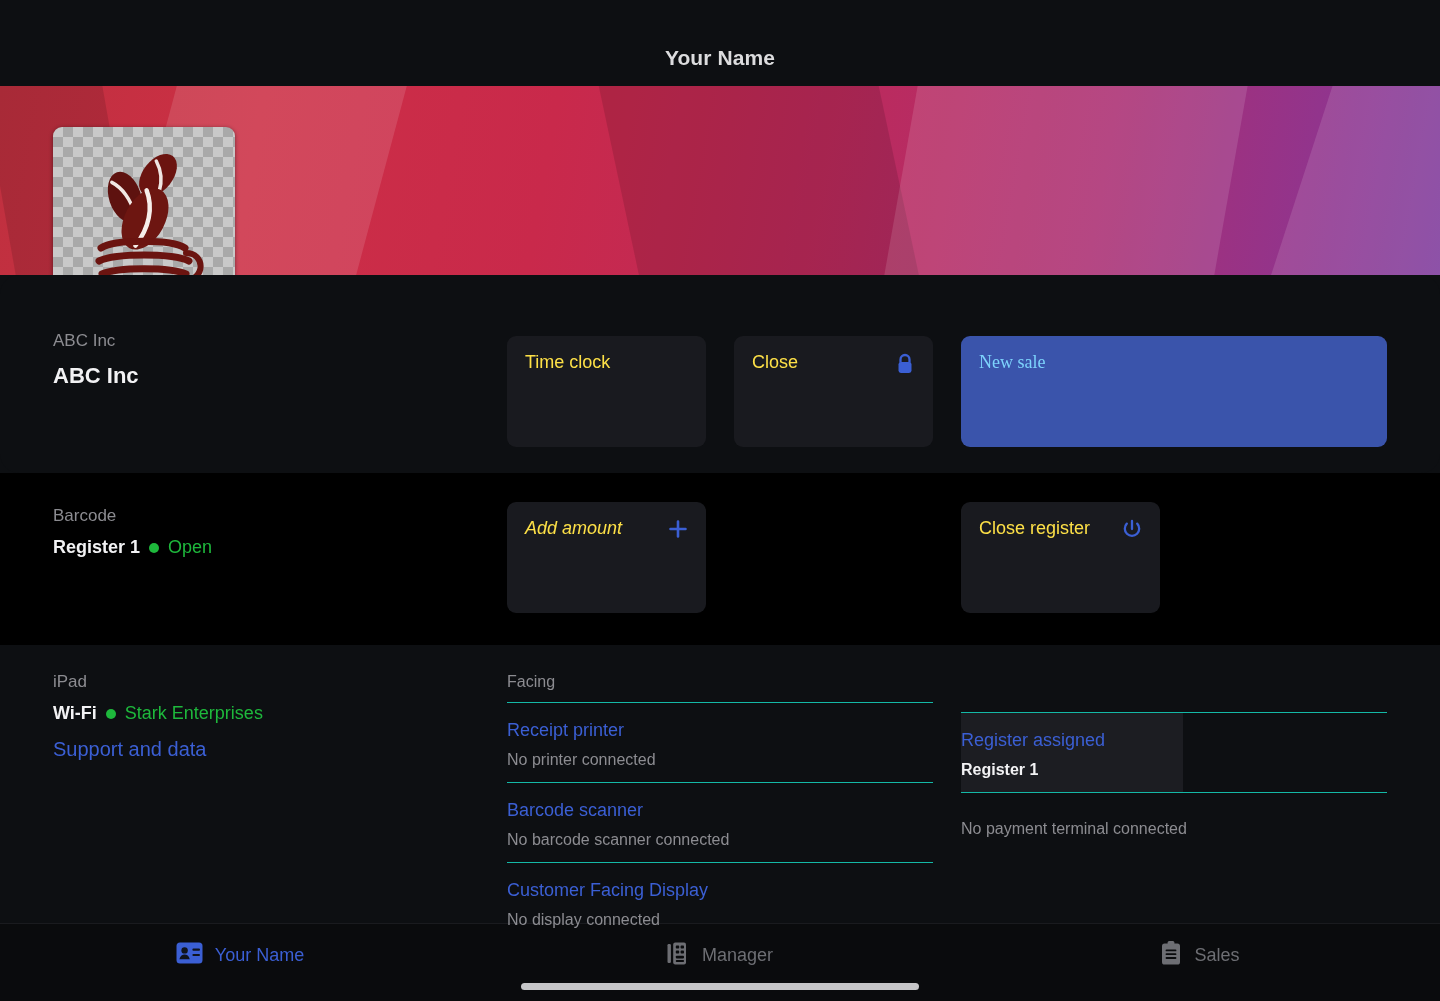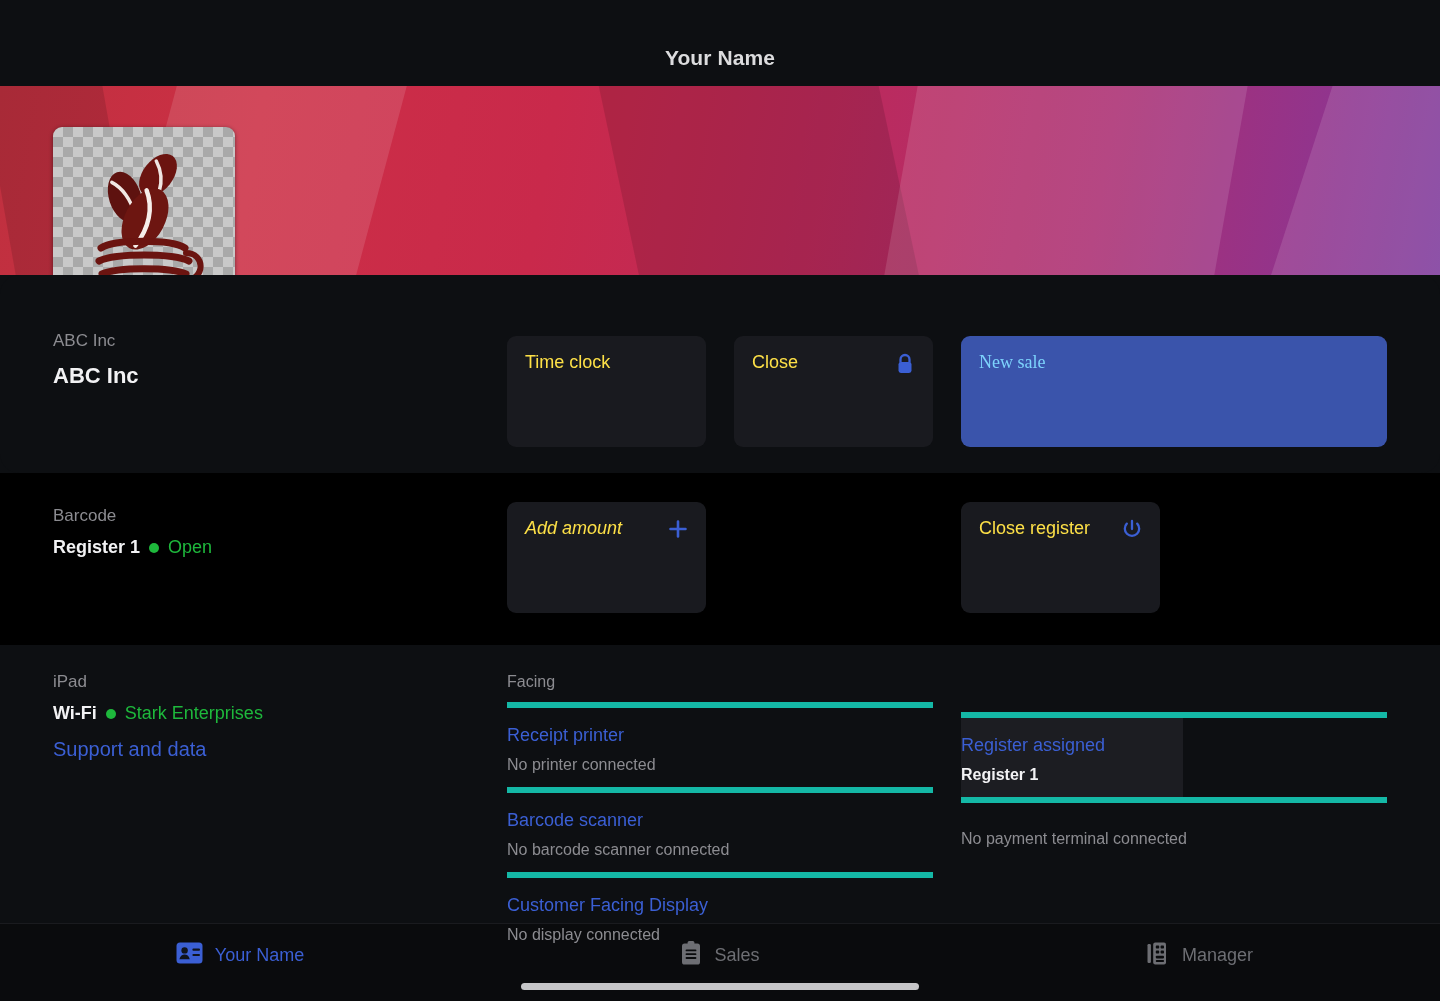--- a/index.html
+++ b/index.html
@@ -95,21 +95,21 @@
   .card-label { color:#fde047; font-size:18px; font-weight:500; line-height:1.1; }
   .card-blue .card-label { color:#7dd3fc;font-family:Liberation Serif, serif; }
   .card-ico { color:#3b5fd4; display:flex; align-items:center; justify-content:center; }
 
   
   .devices-head { color:#8c8c91; font-size:16px; font-weight:400; }
   .dev-col { position:absolute; top:0; width:426px; }
   .dev-col.c1 { left:507px; }
   .dev-col.c2 { left:961px; }
   .dev-rows { margin-top:11px; }
-  .dev-row { position:relative; border-top:6px solid #14b8a6; padding:17px 0 13px 0; }
+  .dev-row { position:relative; border-top:1px solid #14b8a6; padding:17px 0 13px 0; }
   .dev-row.highlight::before {
     content:""; position:absolute; left:0; top:0; width:222px; height:100%;
     background:#1c1d22; z-index:0;
   }
   .dev-title { position:relative; z-index:1; color:#3b5fd4; font-size:18px; font-weight:500; }
   .dev-sub { position:relative; z-index:1; color:#8c8c91; font-size:16px; margin-top:10px; }
   .dev-sub.white { color:#f2f2f4; font-weight:600; }
   .dev-col.c2 .dev-rows { padding-top:0; }
 
   
@@ -296,47 +296,47 @@
       <span>
         <svg width="27" height="22" viewBox="0 0 27 22">
           <rect x="0.5" y="0.5" width="26" height="21" rx="3.5" fill="#3b5fd4"></rect>
           <circle cx="8.6" cy="8.4" r="3.2" fill="#10131c"></circle>
           <path d="M3.4 17.2 c0.8-3.2 3-4.6 5.2-4.6 s4.4 1.4 5.2 4.6 z" fill="#10131c"></path>
           <rect x="16.4" y="6.6" width="7.6" height="2.1" rx="1" fill="#10131c"></rect>
           <rect x="16.4" y="12" width="7.6" height="2.1" rx="1" fill="#10131c"></rect>
         </svg>
       </span>
       <span class="tab-label">Your Name</span>
-    </div>
-
-    <div class="tab">
-      <span>
-        <svg width="22" height="25" viewBox="0 0 22 25">
-          <rect x="2" y="2.5" width="18" height="21" rx="2.6" fill="#6d6e73"></rect>
-          <rect x="7.6" y="0" width="6.8" height="4.6" rx="1.5" fill="#6d6e73"></rect>
-          <rect x="5.6" y="8.4" width="10.8" height="1.9" rx="0.9" fill="#0a0b0d"></rect>
-          <rect x="5.6" y="12.2" width="10.8" height="1.9" rx="0.9" fill="#0a0b0d"></rect>
-          <rect x="5.6" y="16" width="10.8" height="1.9" rx="0.9" fill="#0a0b0d"></rect>
-        </svg>
-      </span>
-      <span class="tab-label">Sales</span>
     </div>
 
     <div class="tab">
       <span>
         <svg width="23" height="25" viewBox="0 0 23 25">
           <rect x="0.5" y="3" width="3.4" height="19" rx="1.2" fill="#6d6e73"></rect>
           <rect x="6.2" y="1.5" width="12.8" height="22" rx="2" fill="#6d6e73"></rect>
           <rect x="8.8" y="4.6" width="3.4" height="3" rx="0.8" fill="#0a0b0d"></rect>
           <rect x="13.6" y="4.6" width="3.4" height="3" rx="0.8" fill="#0a0b0d"></rect>
           <rect x="8.8" y="9.6" width="3.4" height="3" rx="0.8" fill="#0a0b0d"></rect>
           <rect x="13.6" y="9.6" width="3.4" height="3" rx="0.8" fill="#0a0b0d"></rect>
           <rect x="8.8" y="14.8" width="8.2" height="2.6" rx="0.8" fill="#0a0b0d"></rect>
           <rect x="8.8" y="19" width="8.2" height="2" rx="0.8" fill="#0a0b0d"></rect>
         </svg>
       </span>
       <span class="tab-label">Manager</span>
     </div>
 
+    <div class="tab">
+      <span>
+        <svg width="22" height="25" viewBox="0 0 22 25">
+          <rect x="2" y="2.5" width="18" height="21" rx="2.6" fill="#6d6e73"></rect>
+          <rect x="7.6" y="0" width="6.8" height="4.6" rx="1.5" fill="#6d6e73"></rect>
+          <rect x="5.6" y="8.4" width="10.8" height="1.9" rx="0.9" fill="#0a0b0d"></rect>
+          <rect x="5.6" y="12.2" width="10.8" height="1.9" rx="0.9" fill="#0a0b0d"></rect>
+          <rect x="5.6" y="16" width="10.8" height="1.9" rx="0.9" fill="#0a0b0d"></rect>
+        </svg>
+      </span>
+      <span class="tab-label">Sales</span>
+    </div>
+
     <div class="home-bar"></div>
   </div>
 
 </div>
 
 </body></html>

